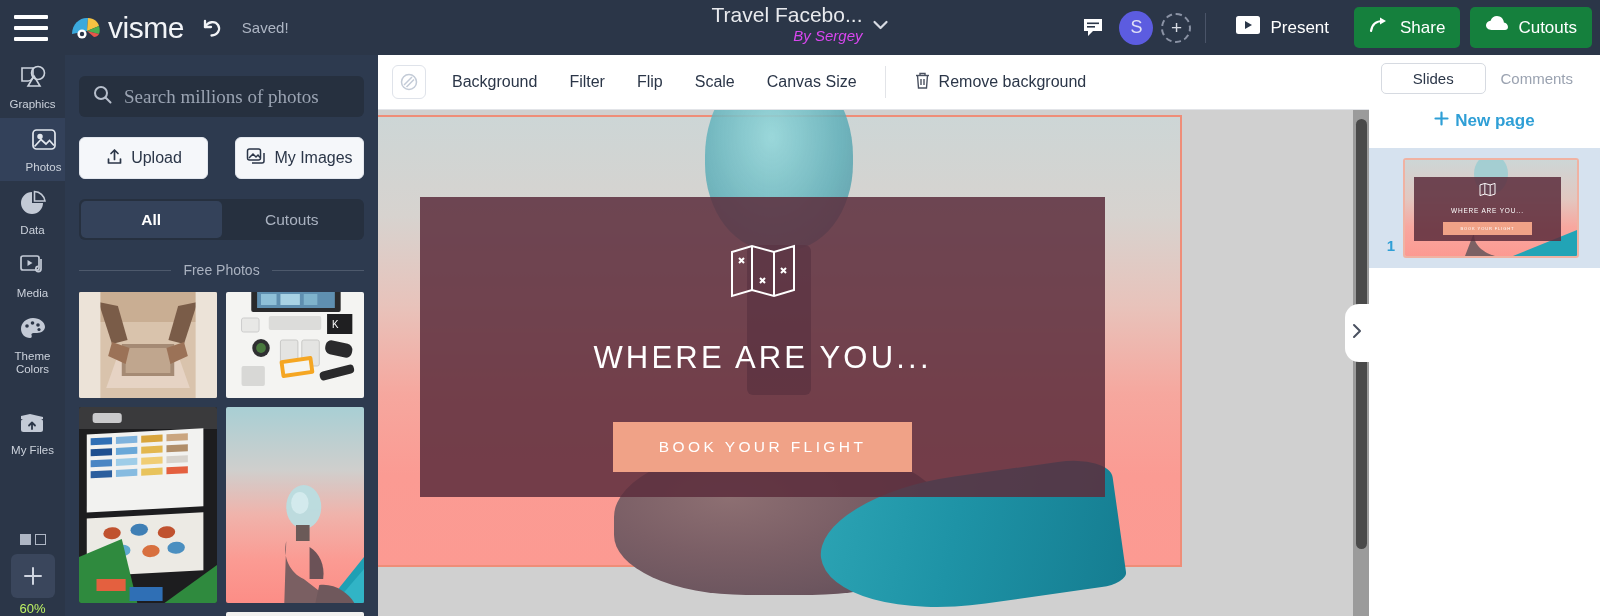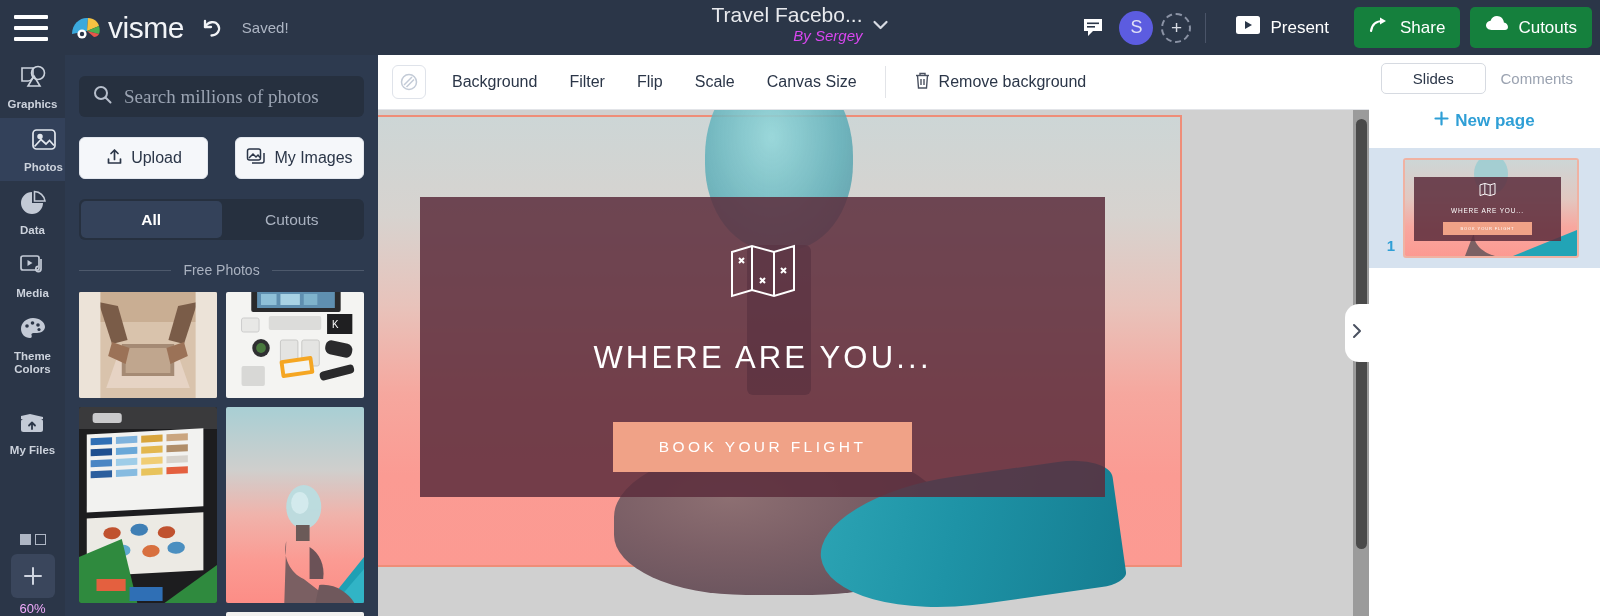--- a/index.html
+++ b/index.html
@@ -46,28 +46,28 @@
 
   
   .body { flex: 1; display: flex; min-height: 0; }
 
   
   .rail { width: 65px; flex: 0 0 65px; background: #2b3648; display: flex; flex-direction: column;
     align-items: center; position: relative; }
   .rail-item { width: 65px; padding: 9px 0 7px; display: flex; flex-direction: column; align-items: center;
     gap: 4px; cursor: pointer; color: #c3cad6; }
   .rail-item.active { background: #33415a; padding-left: 22px; }
-  .rail-label { font-size: 11.5px; line-height: 13px; text-align: center; color: #ccd2dc; font-weight: bold; }
+  .rail-label { font-size: 11.5px; line-height: 13px; text-align: center; color: #ccd2dc; }
   .rail-bottom { margin-top: auto; width: 65px; display: flex; flex-direction: column; align-items: center;
     padding-bottom: 0; }
   .mini-sq { display: flex; gap: 4px; margin-bottom: 9px; }
   .mini-sq i { width: 11px; height: 11px; display: block; }
   .zoom-btn { width: 44px; height: 44px; background: #3a465c; border-radius: 6px; display: flex;
     align-items: center; justify-content: center; color: #cfd5e0; font-size: 26px; cursor: pointer; }
-  .zoom-pct { font-size: 13px; color: #f0abfc; margin-top: 3px; }
+  .zoom-pct { font-size: 13px; color: #bef264; margin-top: 3px; }
 
   
   .panel { width: 313px; flex: 0 0 313px; background: #2d3a4f; padding: 0 14px; overflow: hidden; position: relative; }
   .search { margin-top: 21px; height: 41px; background: #26303f; border-radius: 6px; display: flex;
     align-items: center; padding: 0 14px; gap: 12px; cursor: text; }
   .search input { background: transparent; border: 0; outline: 0; color: #ffffff; font-size: 19px;
     font-family: Liberation Serif, serif; width: 100%; }
   .search input::placeholder { color: #9aa3b2; }
   .btn-row { display: flex; gap: 27px; margin-top: 20px; }
   .wbtn { flex: 1; height: 42px; background: #f5f7fa; border-radius: 6px; display: flex; align-items: center;

